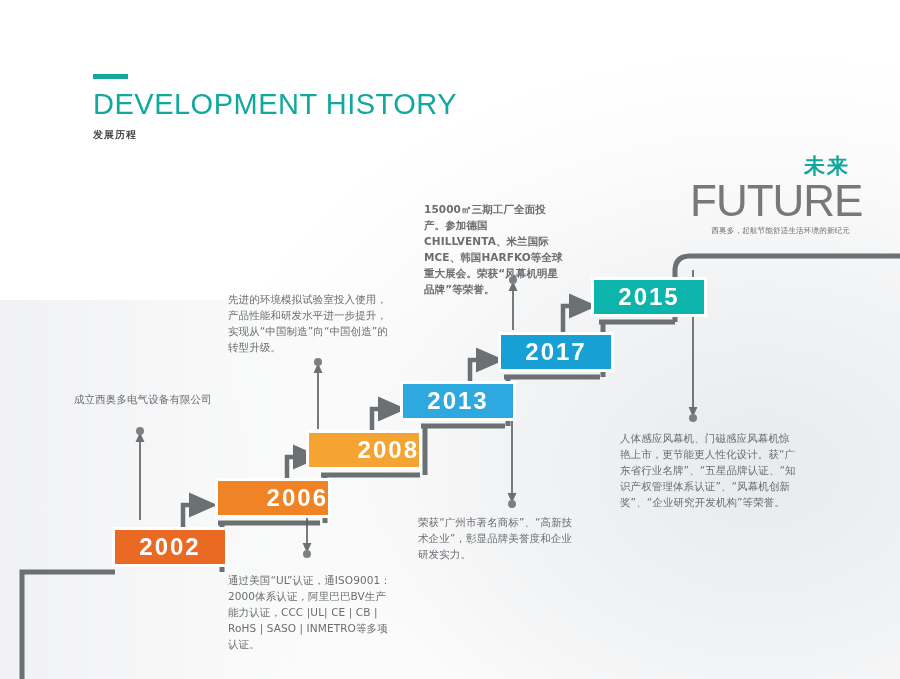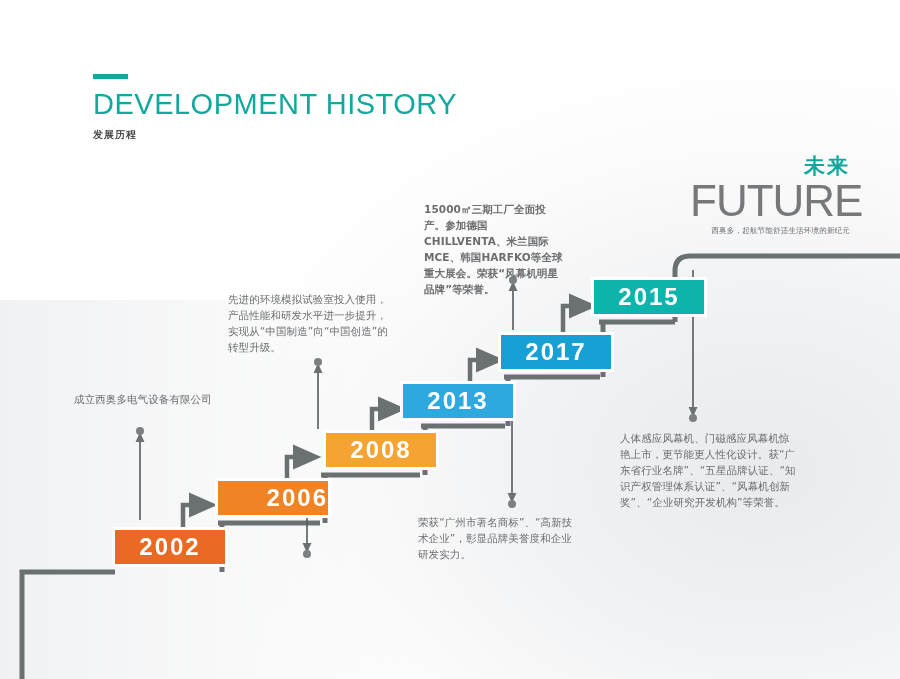--- a/index.html
+++ b/index.html
@@ -52,21 +52,21 @@
 
   
   .year{
     position:absolute;color:#fff;font-size:24px;font-weight:bold;
     letter-spacing:2px;text-align:center;line-height:34px;height:34px;width:110px;
     border:3px solid #ffffff;box-sizing:content-box;
     font-family:"Liberation Sans","DejaVu Sans",sans-serif;
   }
   .y2002{left:112px;top:527px;}
   .y2006{left:215px;top:478px;}
-  .y2008{left:323px;top:430px;}
+  .y2008{left:306px;top:430px;text-align:right;}
   .y2013{left:400px;top:381px;}
   .y2017{left:498px;top:332px;}
   .y2020{left:591px;top:277px;}
 
   
   .note{
     position:absolute;color:#6b6d6f;font-size:10.5px;line-height:16px;
     font-family:"DejaVu Sans","Liberation Sans",sans-serif;
     letter-spacing:.1px;
   }
@@ -148,18 +148,19 @@
   </div>
 
   <div class="year y2002" style="background: rgb(234, 106, 36);">2002</div>
   <div class="year y2006" style="background: rgb(240, 131, 38); text-align: right;">2006</div>
   <div class="year y2008" style="background: rgb(245, 163, 51);">2008</div>
   <div class="year y2013" style="background: rgb(46, 169, 223);">2013</div>
   <div class="year y2017" style="background: rgb(23, 160, 212);">2017</div>
   <div class="year y2020" style="background: rgb(13, 180, 171);">2015</div>
 
   <div class="note n2002">成立西奥多电气设备有限公司</div>
+  <div class="note n2006">通过美国“UL”认证，通ISO9001：2000体系认证，阿里巴巴BV生产能力认证，CCC |UL| CE | CB | RoHS | SASO | INMETRO等多项认证。</div>
   <div class="note n2008">先进的环境模拟试验室投入使用，产品性能和研发水平进一步提升，实现从“中国制造”向“中国创造”的转型升级。</div>
   <div class="note n2013">荣获“广州市著名商标”、“高新技术企业”，彰显品牌美誉度和企业研发实力。</div>
   <div class="note n2017">15000㎡三期工厂全面投产。参加德国CHILLVENTA、米兰国际MCE、韩国HARFKO等全球重大展会。荣获“风幕机明星品牌”等荣誉。</div>
   <div class="note n2020">人体感应风幕机、门磁感应风幕机惊艳上市，更节能更人性化设计。获“广东省行业名牌”、“五星品牌认证、“知识产权管理体系认证”、“风幕机创新奖”、“企业研究开发机构”等荣誉。</div>
 
 </div>
 
 </body></html>

